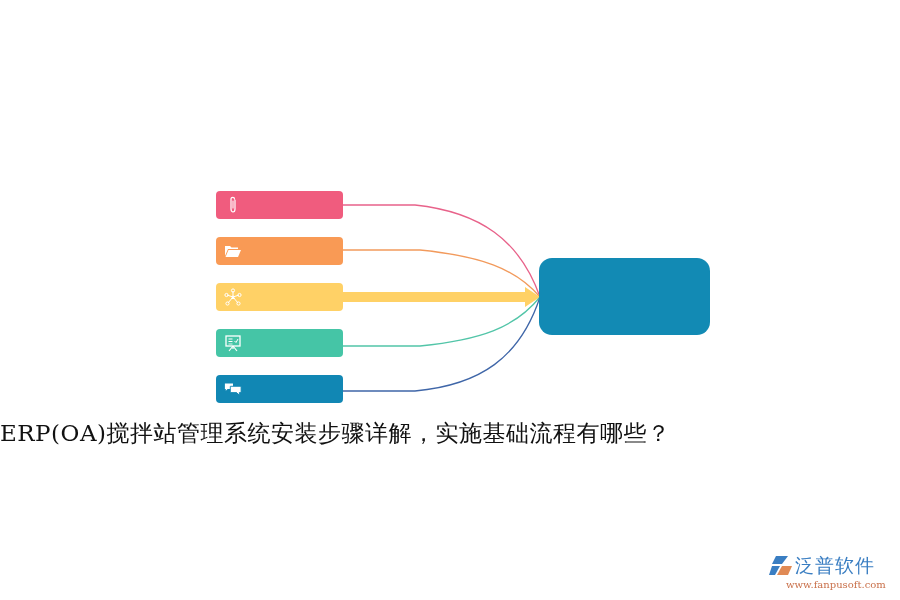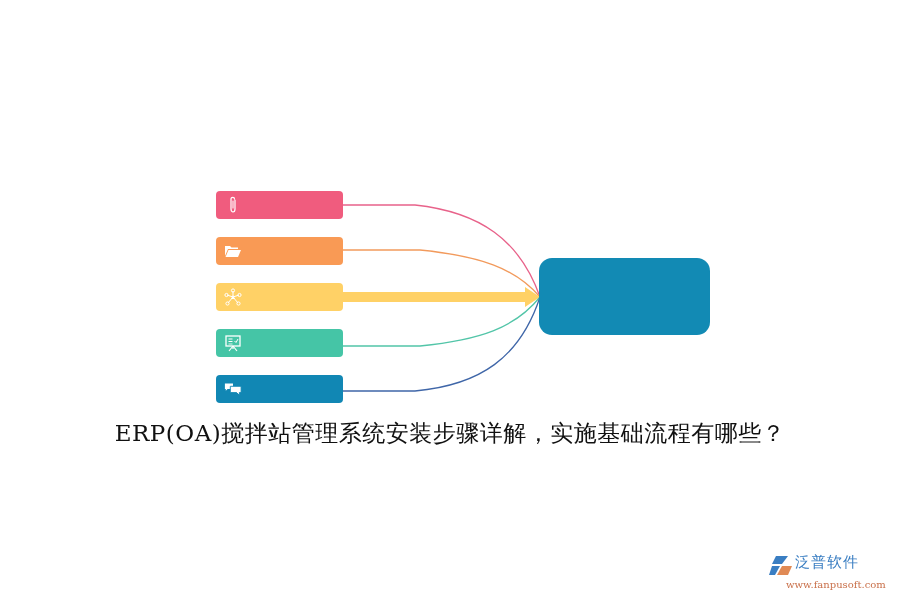--- a/index.html
+++ b/index.html
@@ -59,21 +59,20 @@
       font-family: "Liberation Sans", sans-serif;
       color: #ffffff;
       font-size: 14px;
       cursor: pointer;
     }
     .title {
       position: absolute;
       left: 0;
       top: 418px;
       width: 900px;
-      text-align: center;
       font-family: "DejaVu Serif", "Liberation Serif", serif;
       font-size: 23px;
       color: #111111;
       letter-spacing: 0.5px;
       white-space: nowrap;
     }
     .logo {
       position: absolute;
       left: 768px;
       top: 553px;
@@ -85,21 +84,21 @@
       left: 0;
       top: 2px;
       width: 26px;
       height: 22px;
     }
     .logo .brand {
       position: absolute;
       left: 27px;
       top: 0px;
       font-family: "DejaVu Sans", sans-serif;
-      font-size: 15px;
+      font-size: 19px;
       color: #3a7ec2;
       letter-spacing: 1px;
       white-space: nowrap;
     }
     .logo .url {
       position: absolute;
       left: 18px;
       top: 26px;
       font-family: "DejaVu Serif", serif;
       font-size: 10px;

